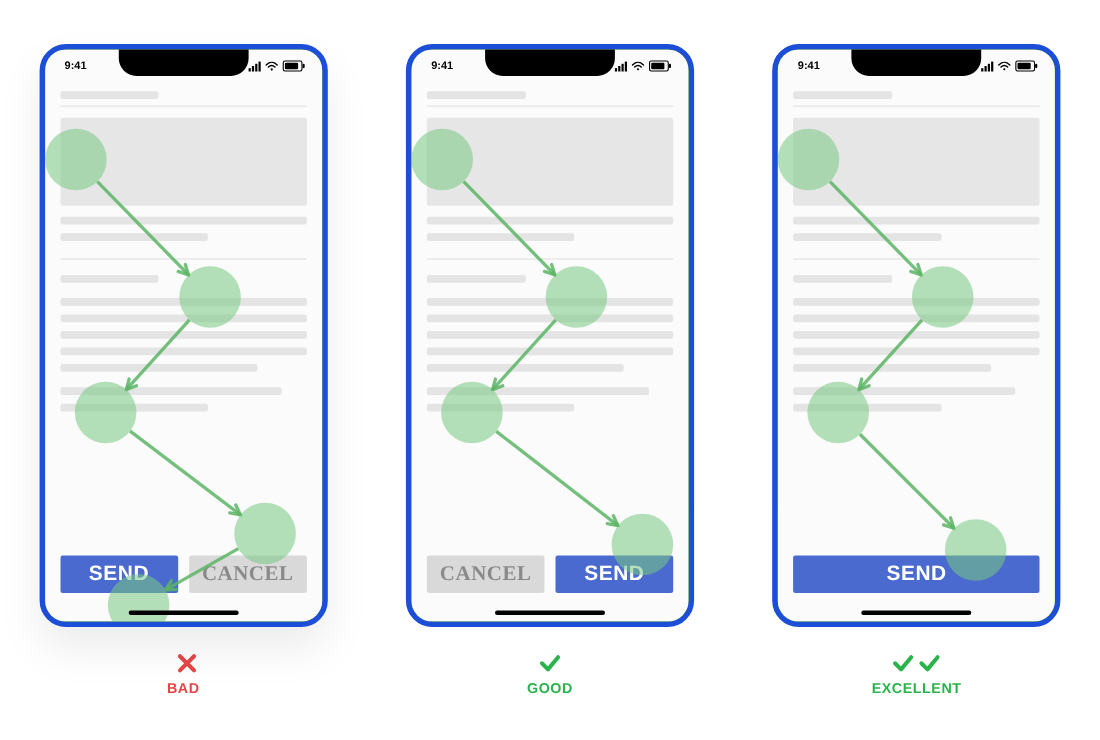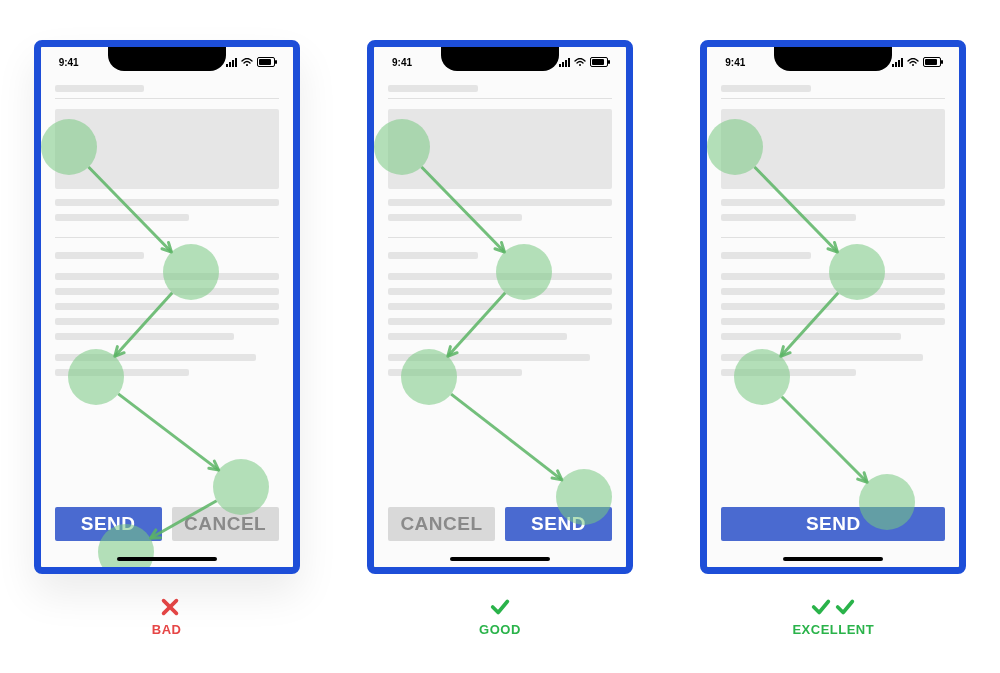--- a/index.html
+++ b/index.html
@@ -21,22 +21,22 @@
   .col {
     display: flex;
     flex-direction: column;
     align-items: center;
   }
 
   
   .phone {
     width: 252px;
     height: 520px;
-    border: 7px solid #1d4ed8;
-    border-radius: 8px;
+    border: 5px solid #1d4ed8;
+    border-radius: 24px;
     position: relative;
     background: #84cc16;
     overflow: hidden;
     box-shadow: 0 20px 40px rgba(0,0,0,0.08);
   }
   .phone.no-shadow { box-shadow: none; }
 
   .notch {
     position: absolute;
     top: -2px;
@@ -125,21 +125,21 @@
     height:34px;
     border-radius:2px;
     display:flex;
     align-items:center;
     justify-content:center;
     font-size:19px;
     font-weight:700;
     letter-spacing:0.5px;
   }
   .btn-primary { background:#4a6ad0; color:#fff; }
-  .btn-secondary { background:#d9d9d9; color:#8a8a8a; }
+  .btn-secondary { background:#d9d9d9; color:#8a8a8a;font-family:Liberation Serif, serif; }
   .btn-full { width:100%; }
 
   
   .flow {
     position:absolute; top:0;left:0;right:0;bottom:0;
     z-index:3;
     pointer-events:none;
   }
 
   

